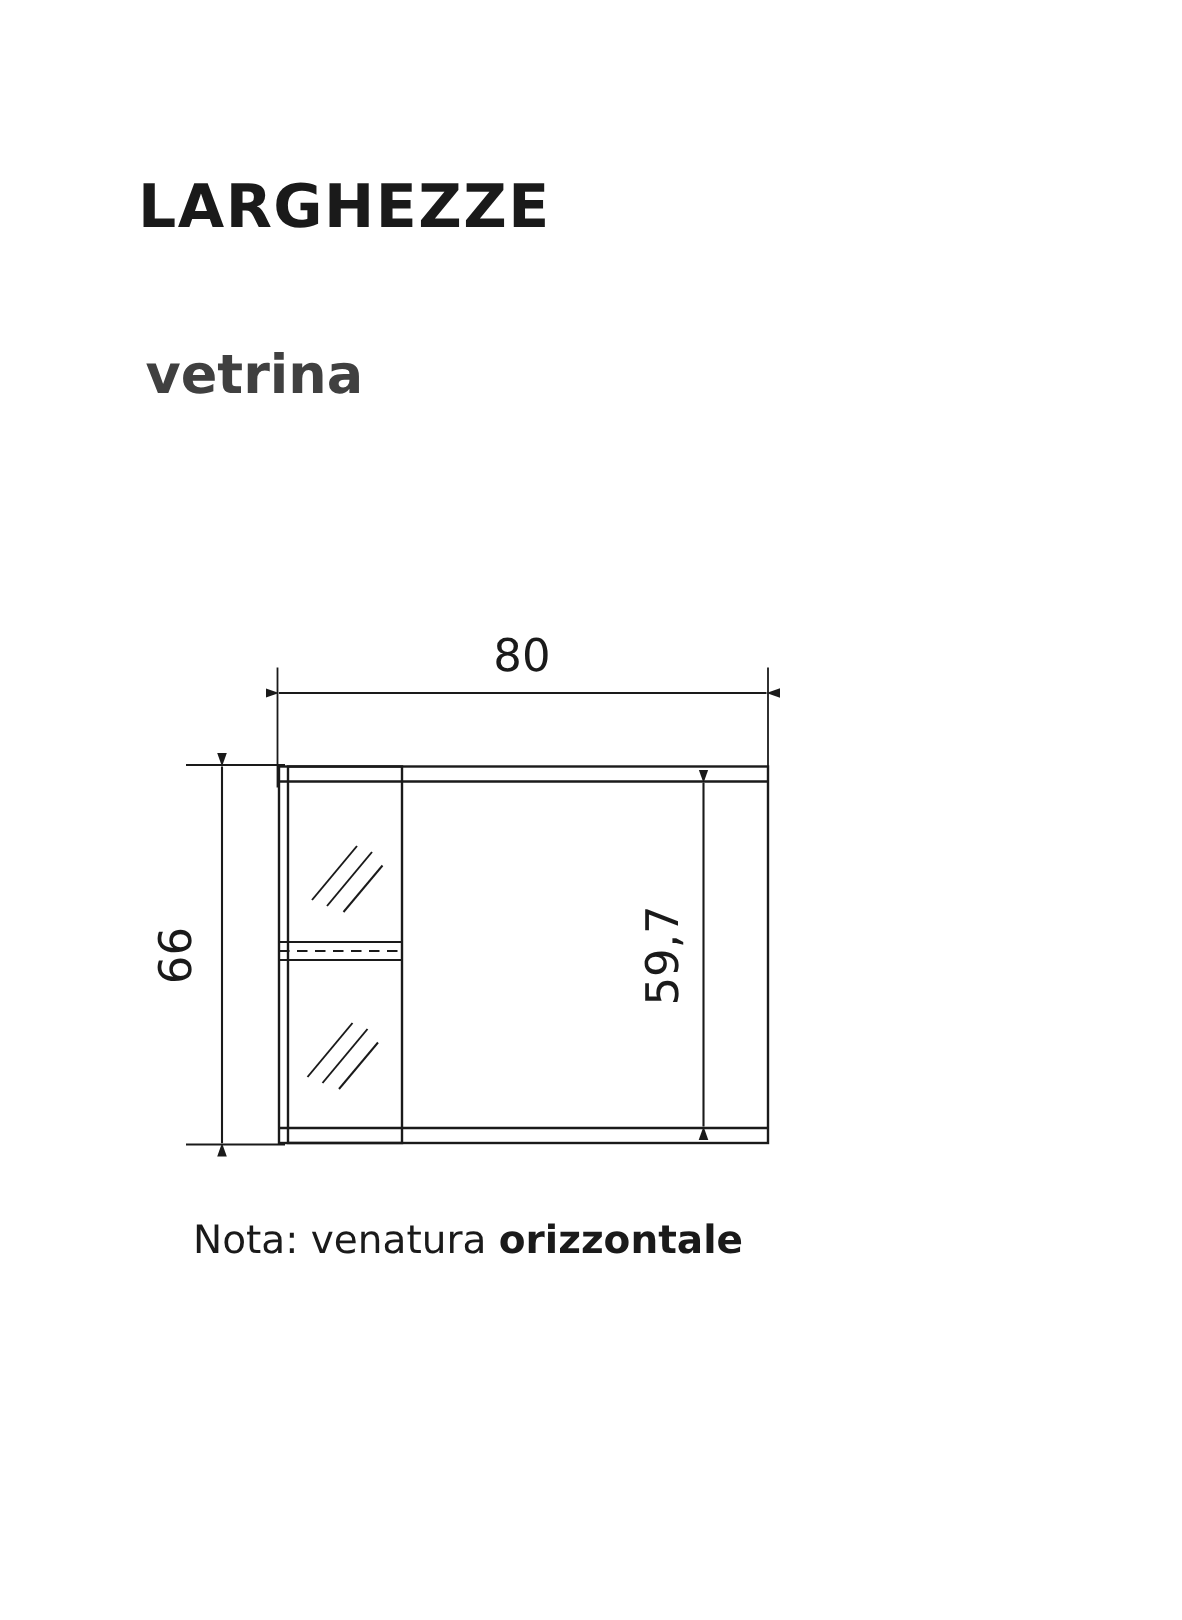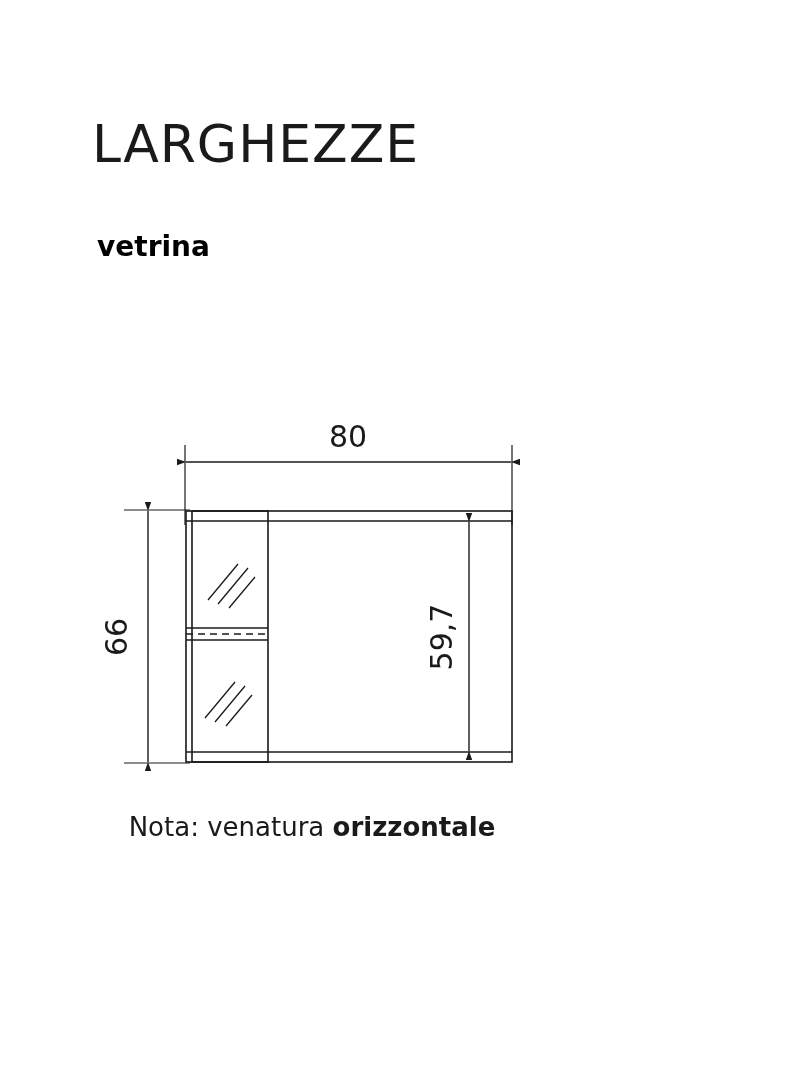--- a/index.html
+++ b/index.html
@@ -16,34 +16,34 @@
   }
   .page {
     position: absolute;
     inset: 0;
   }
   .title {
     position: absolute;
     left: 92px;
     top: 118px;
     font-family: "DejaVu Sans", sans-serif;
-    font-weight: 400;
-    font-size: 52px;
+    font-weight: 700;
+    font-size: 40px;
     letter-spacing: 1px;
     color: #1a1a1a;
     line-height: 1;
   }
   .subtitle {
     position: absolute;
     left: 97px;
     top: 233px;
     font-family: "DejaVu Sans", sans-serif;
     font-weight: 700;
-    font-size: 28px;
-    color: #000000;
+    font-size: 36px;
+    color: #404040;
     line-height: 1;
   }
   .drawing {
     position: absolute;
     left: 0;
     top: 400px;
     width: 788px;
     height: 420px;
     text-align: center;
   }

